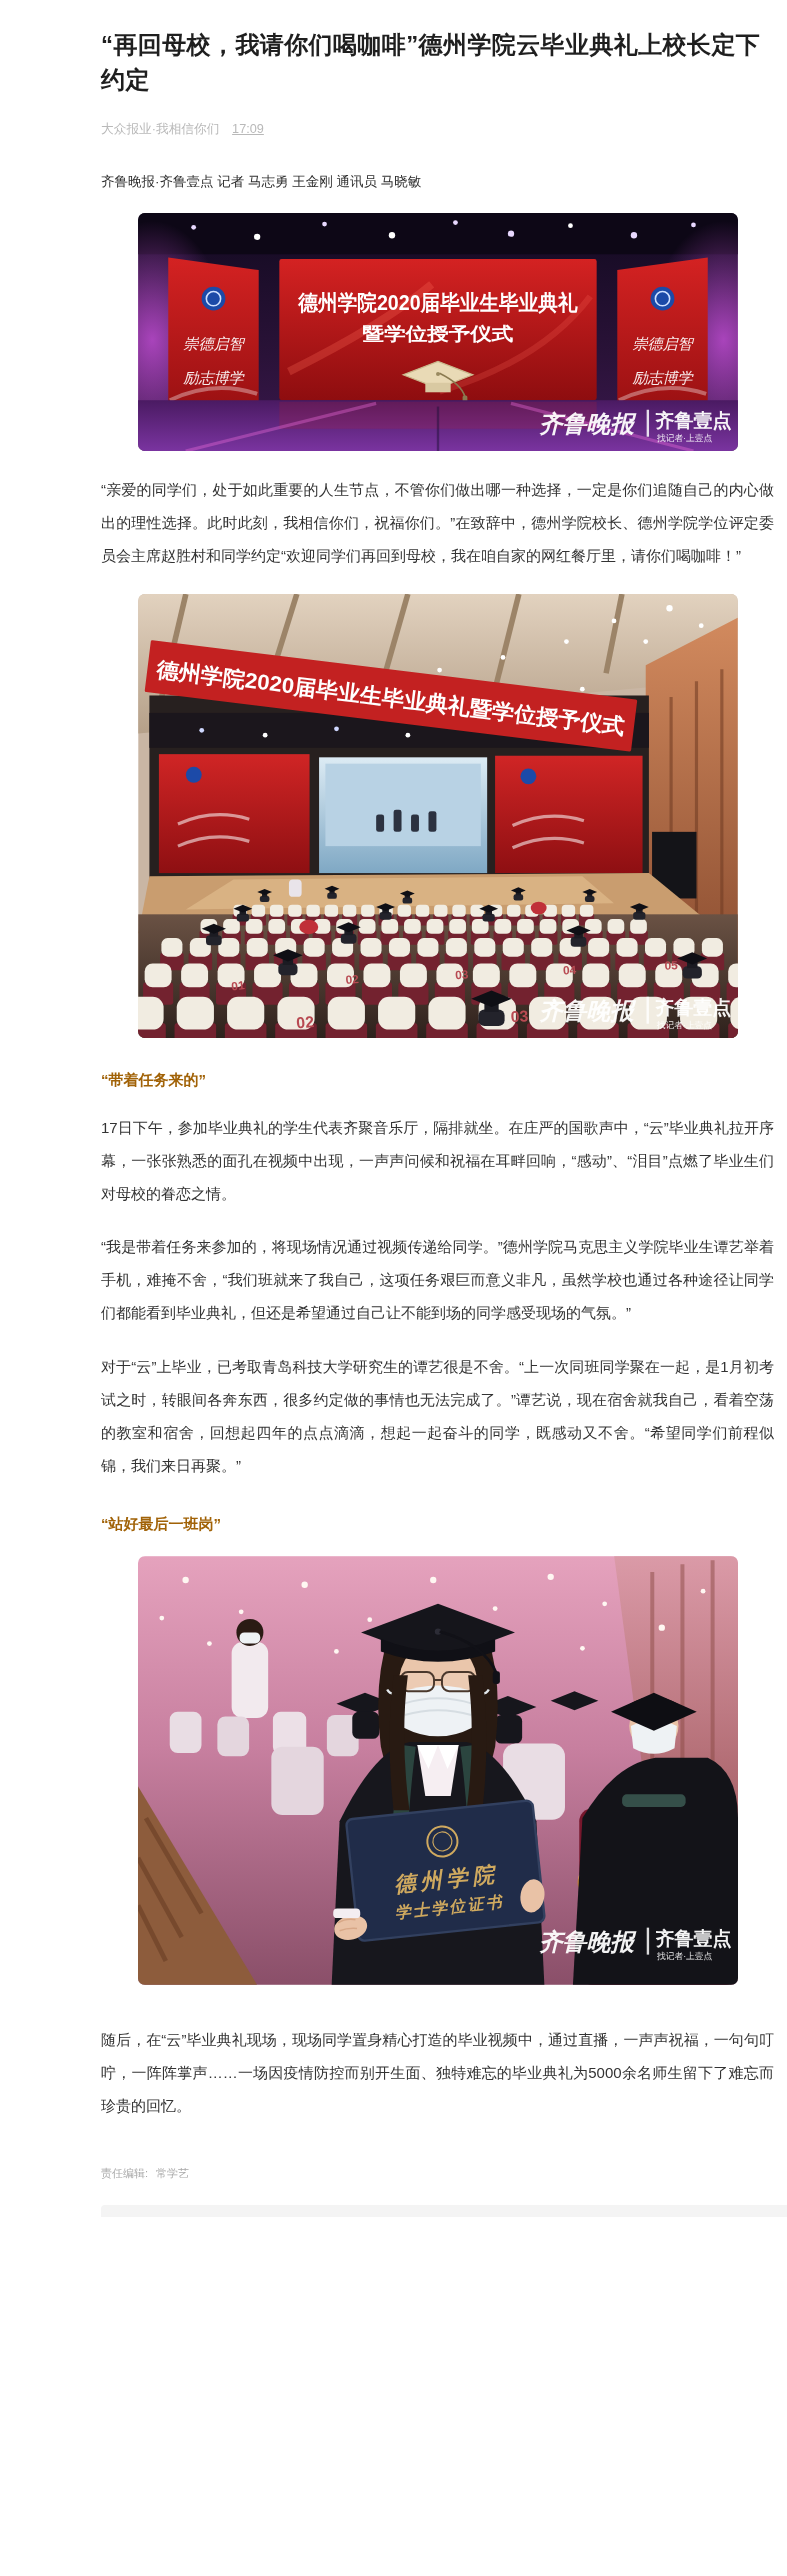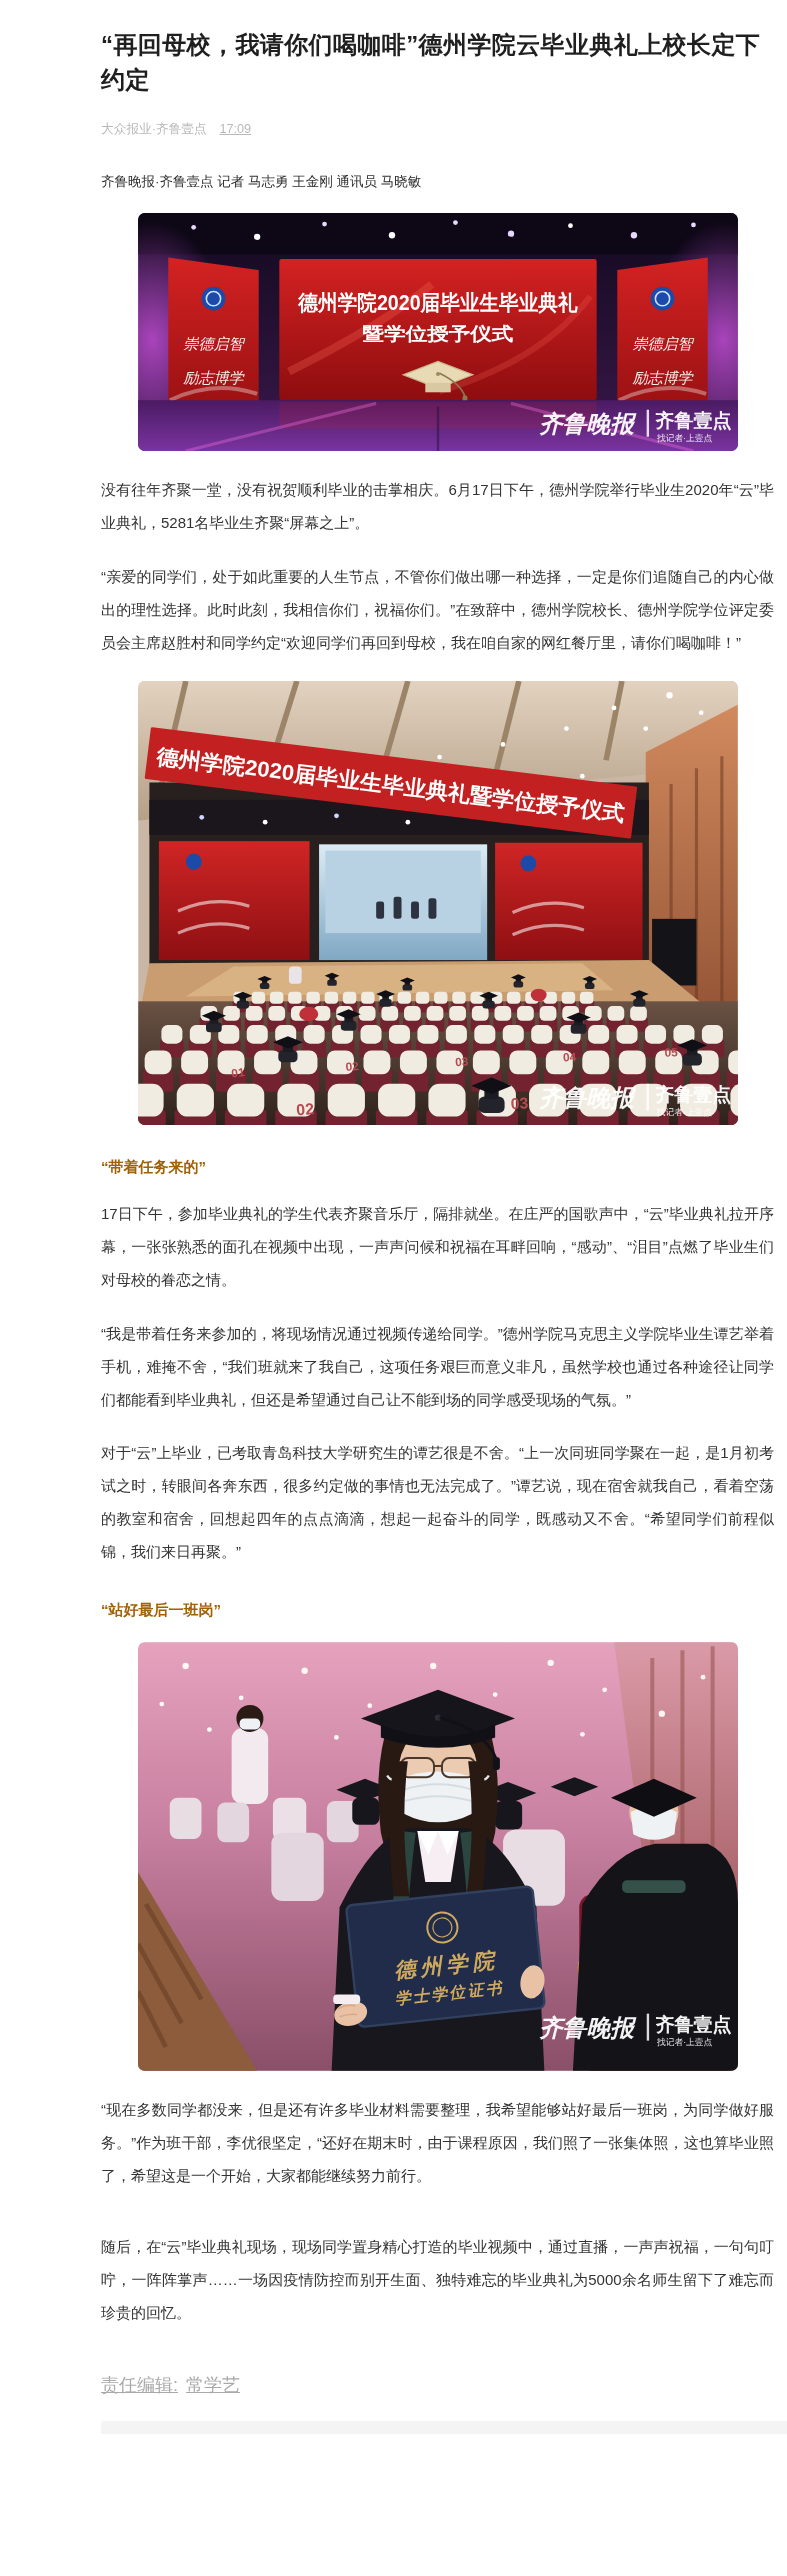--- a/index.html
+++ b/index.html
@@ -16,42 +16,42 @@
   .meta .time{margin-left:12.7px;text-decoration:underline;}
   .byline{
     margin-top:35px;color:#2e2e2e;font-size:13.5px;display:inline-block;
     text-underline-offset:3.2px;cursor:pointer;
   }
   figure.photo{margin:22px 0;}
   figure.photo svg{display:block;margin:0 auto;border-radius:7.1px;}
   p.body{font-size:15px;line-height:33px;color:#333;margin:20.6px 0;text-align:justify;}
   h2.sub{font-size:15px;color:#a16207;font-weight:700;margin:33px 0 20.6px 0;}
   p.body.gap-top{margin-top:38px;}
-  .editor{margin-top:44px;color:#a9a9a9;font-size:18px;text-decoration:underline;}
+  .editor{margin-top:44px;color:#a9a9a9;font-size:11px;}
   .editor .name{margin-left:8px;}
   .comment-bar{
     margin-top:24px;height:12.7px;width:695px;background:#f4f4f4;
     border-radius:4px 4px 0 0;cursor:text;
   }
   .wm-paper{font-family:"DejaVu Serif","Liberation Serif",serif;font-style:italic;font-weight:700;}
   .wm-app{font-weight:700;}
   .scr-title{font-weight:700;}
   .motto{font-family:"DejaVu Serif","Liberation Serif",serif;font-style:italic;}
   .cert-text{font-family:"DejaVu Serif","Liberation Serif",serif;font-style:italic;font-weight:700;}
 </style>
 </head>
 <body>
 
 <div class="page">
   <div class="content">
 
     <h1 class="title">“再回母校，我请你们喝咖啡”德州学院云毕业典礼上校长定下约定</h1>
 
     <div class="meta">
-      <span>大众报业·齐鲁壹点</span><span class="time">17:09</span>
+      <span>大众报业·我相信你们</span><span class="time">17:09</span>
     </div>
 
     <div><span class="byline">齐鲁晚报·齐鲁壹点 记者 马志勇 王金刚 通讯员 马晓敏</span></div>
 
     <figure class="photo">
       <svg width="600" height="238" viewBox="0 0 756 300">
         <defs>
           <linearGradient id="s1bg" x1="0" y1="0" x2="0" y2="1">
             <stop offset="0" stop-color="#120a20"></stop>
               <stop offset=".6" stop-color="#2a1238"></stop>
@@ -129,21 +129,20 @@
 
         <g>
           <text class="wm-paper" x="505" y="276" font-size="30" fill="#ffffff" opacity=".95">齐鲁晚报</text>
           <rect x="641" y="248" width="3" height="34" fill="#ffffff" opacity=".85"></rect>
           <text class="wm-app" x="652" y="270" font-size="24" fill="#ffffff" opacity=".95">齐鲁壹点</text>
           <text x="654" y="288" font-size="11" fill="#ffffff" opacity=".9">找记者·上壹点</text>
         </g>
       </svg>
     </figure>
 
-    <p class="body">没有往年齐聚一堂，没有祝贺顺利毕业的击掌相庆。6月17日下午，德州学院举行毕业生2020年“云”毕业典礼，5281名毕业生齐聚“屏幕之上”。</p>
     <p class="body">“亲爱的同学们，处于如此重要的人生节点，不管你们做出哪一种选择，一定是你们追随自己的内心做出的理性选择。此时此刻，我相信你们，祝福你们。”在致辞中，德州学院校长、德州学院学位评定委员会主席赵胜村和同学约定“欢迎同学们再回到母校，我在咱自家的网红餐厅里，请你们喝咖啡！”</p>
 
     <figure class="photo">
       <svg width="600" height="444" viewBox="0 0 756 560">
         <defs>
           <linearGradient id="a2ceil" x1="0" y1="0" x2="0" y2="1">
             <stop offset="0" stop-color="#e2d2bf"></stop>
               <stop offset="1" stop-color="#b5a089"></stop>
           </linearGradient>
           <linearGradient id="a2wall" x1="0" y1="0" x2="0" y2="1">
@@ -445,21 +444,20 @@
 
         <g>
           <text class="wm-paper" x="505" y="496" font-size="30" fill="#ffffff" opacity=".95">齐鲁晚报</text>
           <rect x="641" y="468" width="3" height="34" fill="#ffffff" opacity=".85"></rect>
           <text class="wm-app" x="652" y="490" font-size="24" fill="#ffffff" opacity=".95">齐鲁壹点</text>
           <text x="654" y="508" font-size="11" fill="#ffffff" opacity=".9">找记者·上壹点</text>
         </g>
       </svg>
     </figure>
 
-    <p class="body">“现在多数同学都没来，但是还有许多毕业材料需要整理，我希望能够站好最后一班岗，为同学做好服务。”作为班干部，李优很坚定，“还好在期末时，由于课程原因，我们照了一张集体照，这也算毕业照了，希望这是一个开始，大家都能继续努力前行。</p>
     <p class="body gap-top">随后，在“云”毕业典礼现场，现场同学置身精心打造的毕业视频中，通过直播，一声声祝福，一句句叮咛，一阵阵掌声……一场因疫情防控而别开生面、独特难忘的毕业典礼为5000余名师生留下了难忘而珍贵的回忆。</p>
 
     <div class="editor">
       <span>责任编辑:</span><span class="name">常学艺</span>
     </div>
 
     <div class="comment-bar"></div>
 
   </div>
 </div>

